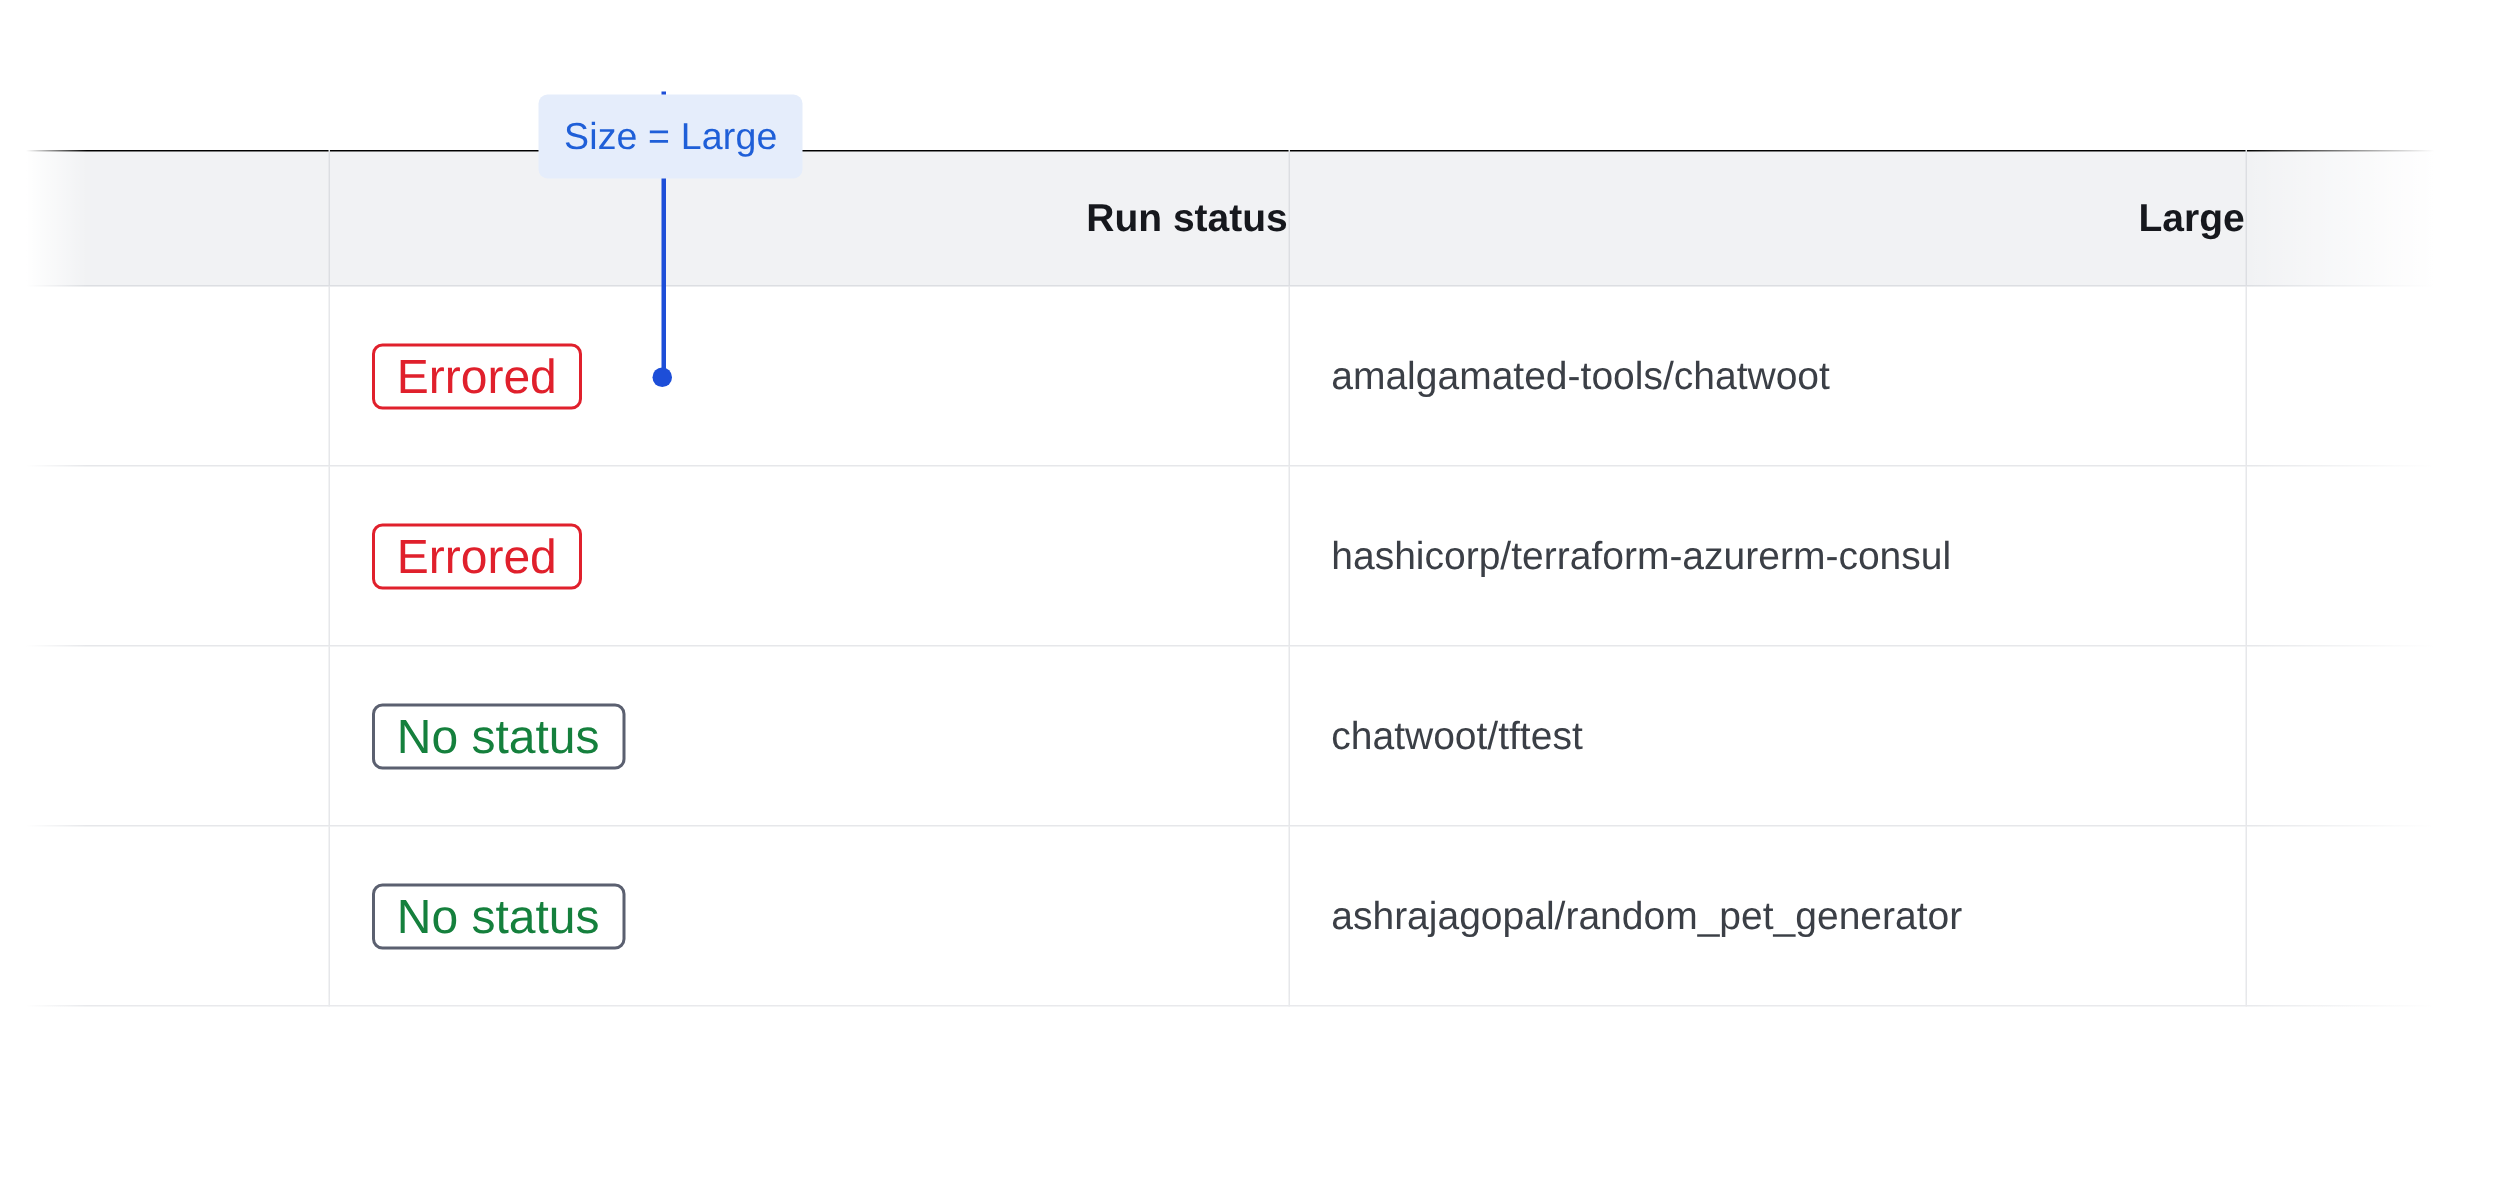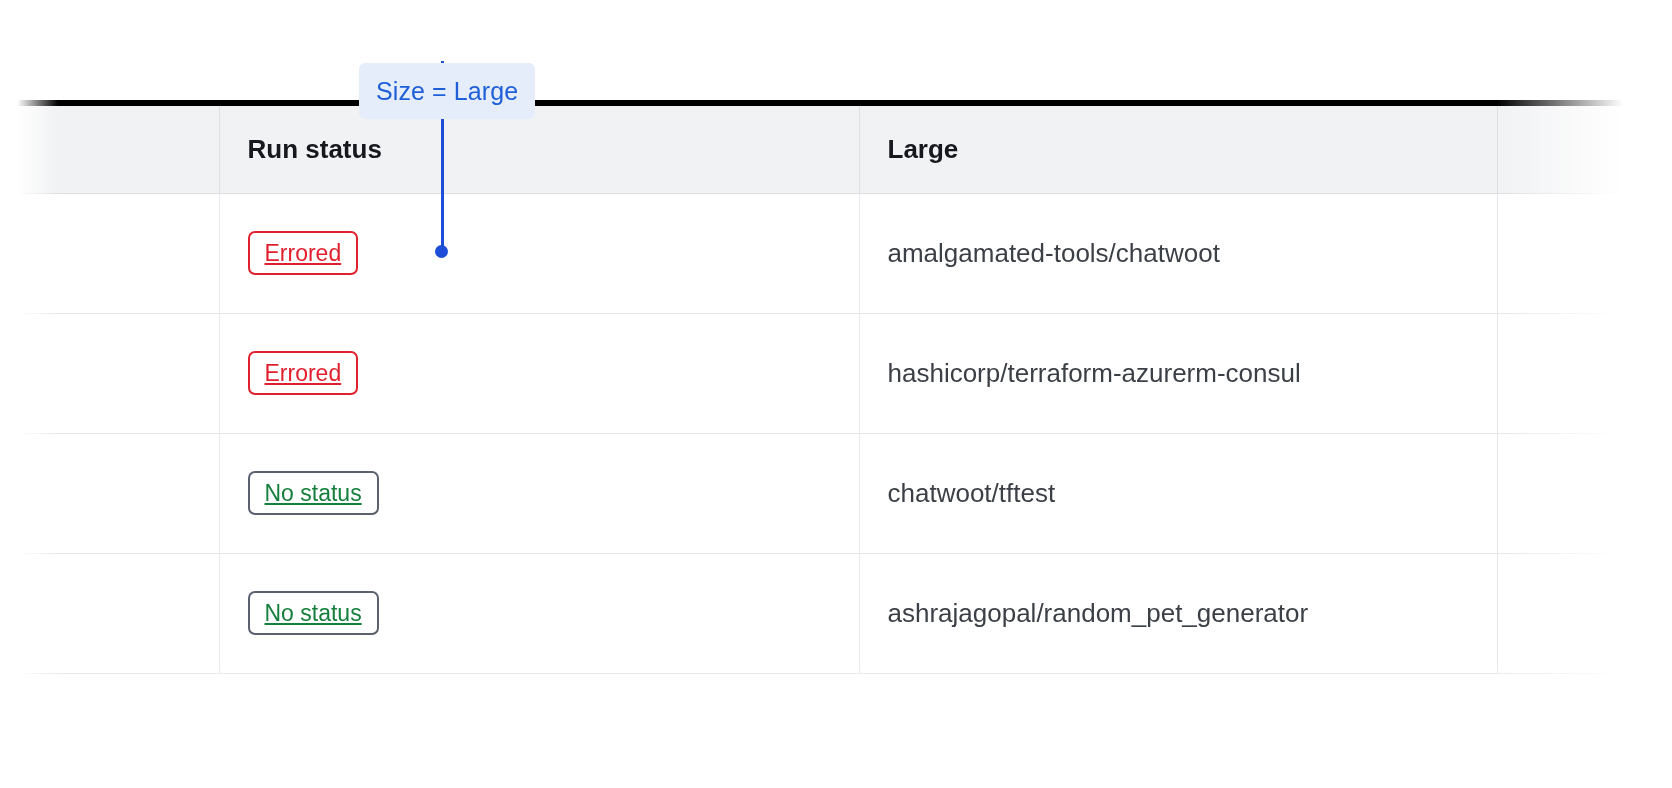--- a/index.html
+++ b/index.html
@@ -66,25 +66,25 @@
     width: 1672px;
   }
   table.grid col.c-left   { width: 219px; }
   table.grid col.c-status { width: 640px; }
   table.grid col.c-repo   { width: 638px; }
   table.grid col.c-right  { width: 175px; }
 
   thead th {
     height: 90px;
     background: #f1f2f4;
-    border-top: 6px solid #000000;
+    border-top: 1px solid #000000;
     border-bottom: 1px solid #dcdee2;
     border-right: 1px solid #dcdee2;
     padding: 0 0 0 28px;
-    text-align: left;
+    text-align: right;
     font-size: 26px;
     font-weight: bold;
     color: #16181d;
     vertical-align: middle;
   }
   thead th.c-left-head { border-right: 1px solid #dcdee2; }
   thead th.c-right-head { border-right: none; }
 
   tbody td {
     height: 120px;
@@ -101,25 +101,24 @@
 
   
   .badge {
     display: inline-flex;
     align-items: center;
     justify-content: center;
     height: 44px;
     padding: 0 15px;
     border-radius: 7px;
     border: 2px solid #888;
-    font-size: 23px;
+    font-size: 32px;
     line-height: 1;
     white-space: nowrap;
     background: #ffffff;
-    text-decoration: underline;
   }
   .badge.errored        { border-color: #e0202c; color: #e0202c; }
   .badge.policy-checked { border-color: #bd5b00; color: #bd5b00; }
   .badge.no-status      { border-color: #5b6070; color: #15803d; }
 
   
   .fade-left {
     position: absolute;
     left: 0; top: 0;
     width: 58px; height: 788px;

